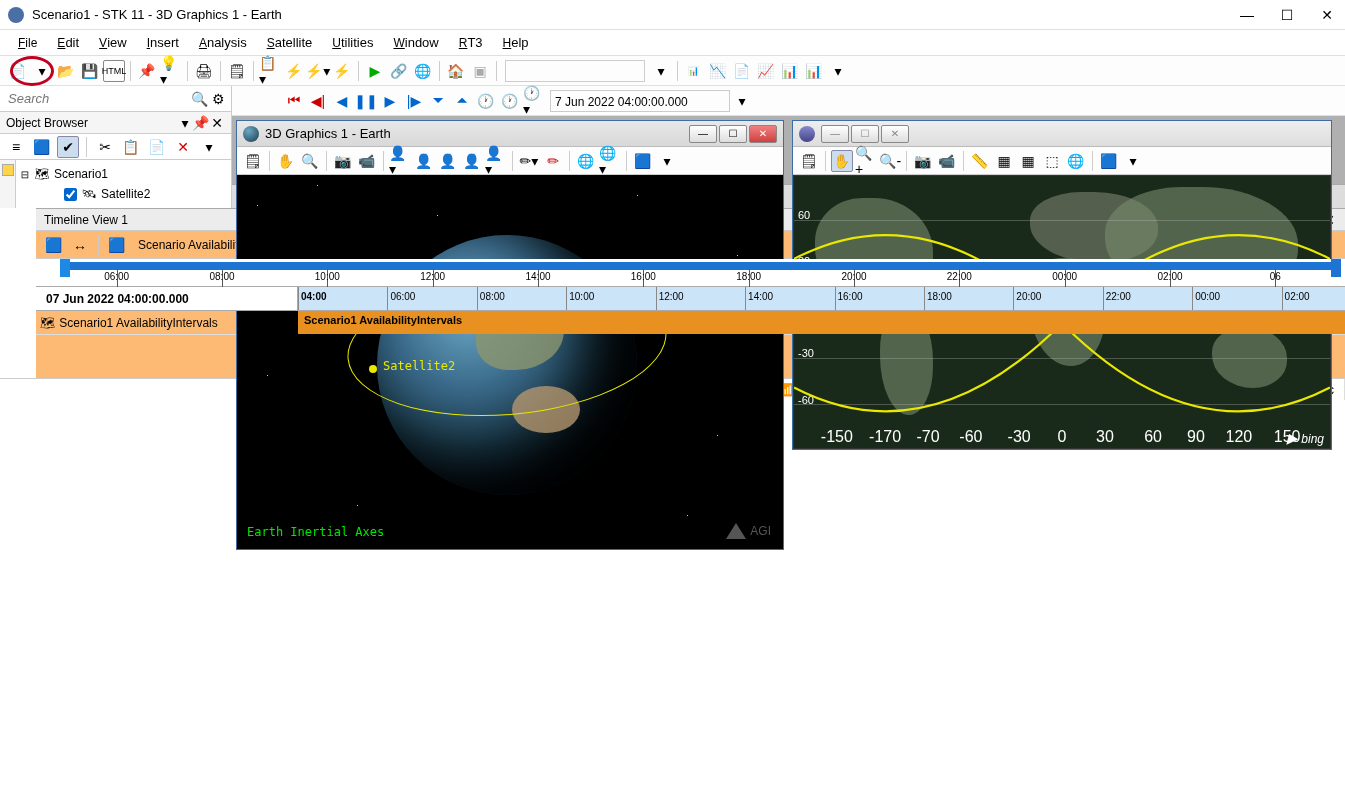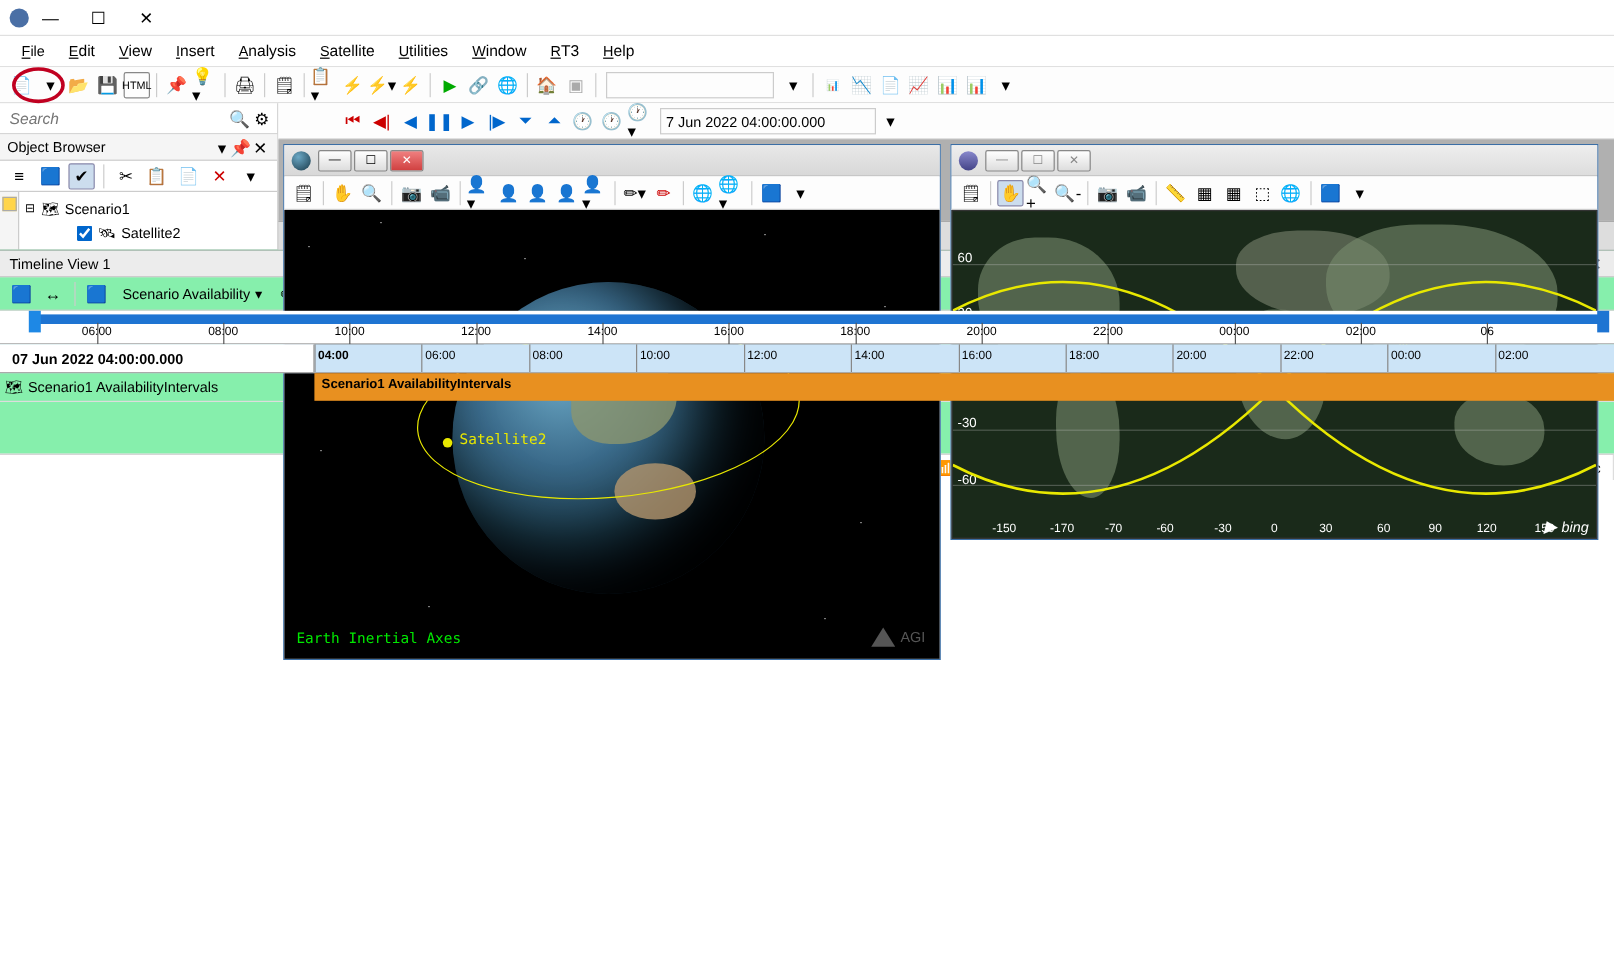--- a/index.html
+++ b/index.html
@@ -49,34 +49,34 @@
   .orbit3d { position: absolute; width: 320px; height: 140px; border: 1px solid #e8e800; border-radius: 50%; left: 110px; top: 100px; transform: rotate(-5deg); }
   .sat-dot { position:absolute; width:8px; height:8px; background:#e8e800; border-radius:50%; left:132px; top:190px; }
   .sat-label3d { position: absolute; color: #e8e800; font-size: 12px; left: 146px; top: 184px; font-family: monospace; }
   .axes-text { position: absolute; left: 10px; bottom: 10px; color: #00e800; font-family: monospace; font-size: 12px; }
   .agi-logo { position: absolute; right: 12px; bottom: 10px; color: #555; font-family: sans-serif; font-size: 16px; display:flex; align-items:center; gap:4px;}
   .agi-tri { width:0; height:0; border-left:10px solid transparent; border-right:10px solid transparent; border-bottom:16px solid #555;}
   
   .map2d { flex: 1; background: #1a2a1a; position: relative; border: 1px solid #333; }
   .map-grid-h { position:absolute; left:0; right:0; height:1px; background:rgba(200,200,200,0.3); }
   .map-lat-lbl { position:absolute; left:4px; color:#fff; font-size:11px; }
-  .map-lon-lbl { position:absolute; bottom:2px; color:#fff; font-size:10px; transform:translateX(-50%);}
+  .map-lon-lbl { position:absolute; bottom:2px; color:#fff; font-size:16px; transform:translateX(-50%);}
   .continent { position:absolute; background: rgba(120,140,110,0.6); border-radius: 40% 50% 45% 55%; }
   .orbit2d { position:absolute; left:0; right:0; top:40px; bottom:40px; }
   .sat2d { position:absolute; color:#e8e800; font-size:12px; font-family:monospace; }
   .bing { position:absolute; right:6px; bottom:2px; color:#fff; font-size:14px; font-style:italic;}
   
   .mdi-tabs { height: 24px; background: #ddd; display: flex; align-items: flex-end; padding: 0 4px; border-top: 1px solid #aaa; }
   .mdi-tab { height: 22px; background: #fff; border: 1px solid #999; border-bottom: none; padding: 2px 8px; margin-right: 2px; display:flex; align-items:center; gap:4px; font-size:12px;}
   .tab-ball-3d { width:14px; height:14px; border-radius:50%; background: radial-gradient(circle at 35% 30%, #6ba8c5, #1a3a4a); }
   .tab-ball-2d { width:14px; height:14px; background: linear-gradient(#88c, #448); }
   
   .circled { position:absolute; left:10px; top:56px; width:44px; height:30px; border:3px solid #c00020; border-radius:50%; pointer-events:none; z-index:50;}
   
-  .timeline-panel { height: 170px; border-top: 1px solid #aaa; display: flex; flex-direction: column; background: #86efac; }
+  .timeline-panel { height: 170px; border-top: 1px solid #aaa; display: flex; flex-direction: column; background: #fdba74; margin-left: 36px; }
   .tl-header { height: 22px; background: #ececec; padding: 2px 8px; font-size: 12px; display:flex; align-items:center; border-bottom:1px solid #ccc;}
   .tl-header .t { flex:1; }
   .tl-toolbar { height: 28px; display: flex; align-items: center; padding: 2px 6px; gap: 2px; border-bottom: 1px solid #ccc; }
   .tl-label-btn { padding: 2px 6px; border: 1px solid transparent; cursor:pointer; display:flex; align-items:center; gap:4px;}
   .tl-ruler { height: 28px; position:relative; background:#fff; border-bottom:1px solid #aaa; }
   .tl-ruler .blue-strip { position:absolute; left:28px; right:8px; top:3px; height:8px; background:#1e74d2; }
   .tl-tick { position:absolute; top:10px; height:18px; width:1px; background:#555; }
   .tl-tick-lbl { position:absolute; top:12px; font-size:10px; transform:translateX(-50%); }
   .tl-marker { position:absolute; top:0; width:10px; height:18px; background:#1e88e5; }
   .tl-ruler2 { height: 24px; position:relative; background:#cce4f7; border-bottom:1px solid #aaa; display:flex;}
@@ -98,20 +98,21 @@
   .af { left:44%; top:30%; width:14%; height:40%; }
   .eu { left:44%; top:6%; width:24%; height:26%; background:rgba(110,120,100,0.7);}
   .as { left:58%; top:4%; width:36%; height:42%; }
   .au { left:78%; top:56%; width:14%; height:22%; }
 </style>
 </head>
 <body>
 
 <div class="titlebar">
   <div class="app-icon"></div>
+  <div class="title">Scenario1 - STK 11 - 3D Graphics 1 - Earth</div>
   <div class="win-btns">
     <div class="win-btn">—</div>
     <div class="win-btn">☐</div>
     <div class="win-btn">✕</div>
   </div>
 </div>
 
 <div class="menubar">
   <div class="menu-item"><u>F</u><span>ile</span></div>
   <div class="menu-item"><u>E</u>dit</div>
@@ -226,20 +227,21 @@
       <div class="time-display">7 Jun 2022 04:00:00.000</div>
       <div class="tb-ico">▾</div>
     </div>
 
     <div class="mdi-area">
       <div class="mdi-windows">
 
         <div class="mdi-window" style="left:4px; top:4px; width:548px; height:430px;">
           <div class="mdi-titlebar">
             <div class="ico" style="background:radial-gradient(circle at 35% 30%,#6ba8c5,#1a3a4a);"></div>
+            <div class="title">3D Graphics 1 - Earth</div>
             <div class="mdi-winbtns">
               <div class="mdi-winbtn">—</div>
               <div class="mdi-winbtn">☐</div>
               <div class="mdi-winbtn close">✕</div>
             </div>
           </div>
           <div class="mdi-tb">
             <div class="tb-ico">🗒</div>
             <div class="tb-sep"></div>
             <div class="tb-ico">✋</div>

